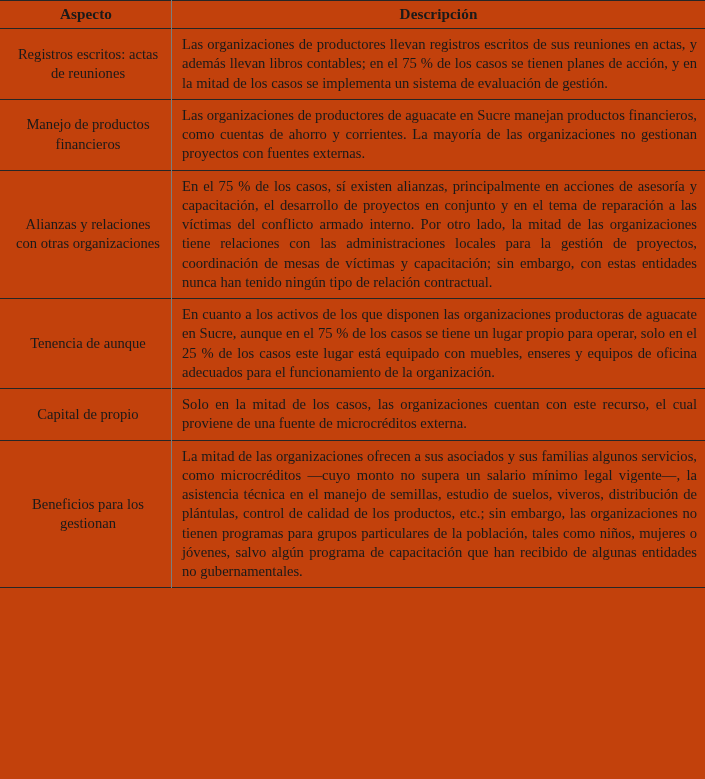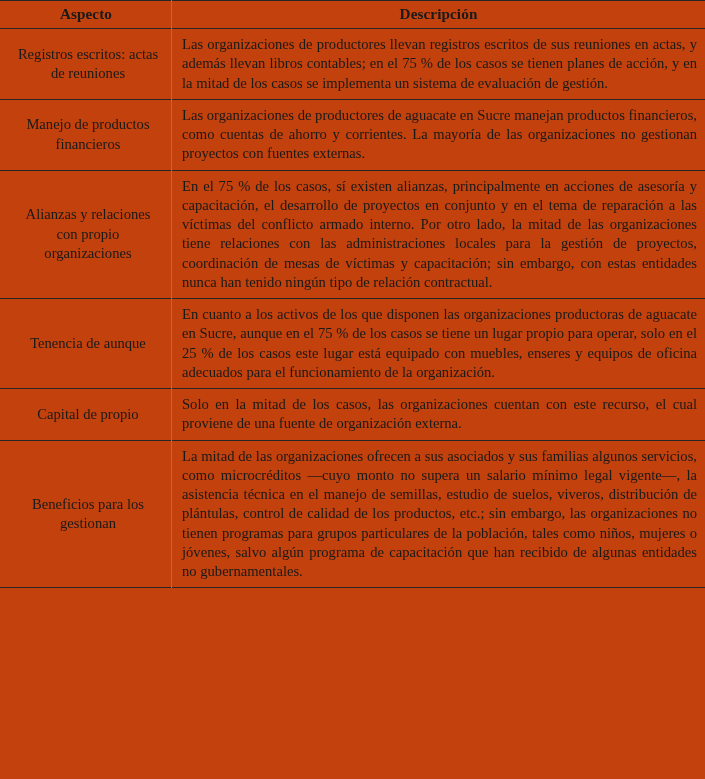--- a/index.html
+++ b/index.html
@@ -141,42 +141,42 @@
         <td class="aspect-cell">
           <span class="aspect-text">Manejo de productos financieros</span>
         </td>
         <td class="desc-cell">
           <p class="desc-text">Las organizaciones de productores de aguacate en Sucre manejan productos financieros, como cuentas de ahorro y corrientes. La mayoría de las organizaciones no gestionan proyectos con fuentes externas.</p>
         </td>
       </tr>
 
       <tr class="body-row">
         <td class="aspect-cell">
-          <span class="aspect-text">Alianzas y relaciones con propio organizaciones</span>
+          <span class="aspect-text">Alianzas y relaciones con otras organizaciones</span>
         </td>
         <td class="desc-cell">
           <p class="desc-text">En el 75 % de los casos, sí existen alianzas, principalmente en acciones de asesoría y capacitación, el desarrollo de proyectos en conjunto y en el tema de reparación a las víctimas del conflicto armado interno. Por otro lado, la mitad de las organizaciones tiene relaciones con las administraciones locales para la gestión de proyectos, coordinación de mesas de víctimas y capacitación; sin embargo, con estas entidades nunca han tenido ningún tipo de relación contractual.</p>
         </td>
       </tr>
 
       <tr class="body-row">
         <td class="aspect-cell">
           <span class="aspect-text">Tenencia de aunque</span>
         </td>
         <td class="desc-cell">
           <p class="desc-text">En cuanto a los activos de los que disponen las organizaciones productoras de aguacate en Sucre, aunque en el 75 % de los casos se tiene un lugar propio para operar, solo en el 25 % de los casos este lugar está equipado con muebles, enseres y equipos de oficina adecuados para el funcionamiento de la organización.</p>
         </td>
       </tr>
 
       <tr class="body-row">
         <td class="aspect-cell">
           <span class="aspect-text">Capital de propio</span>
         </td>
         <td class="desc-cell">
-          <p class="desc-text">Solo en la mitad de los casos, las organizaciones cuentan con este recurso, el cual proviene de una fuente de organización externa.</p>
+          <p class="desc-text">Solo en la mitad de los casos, las organizaciones cuentan con este recurso, el cual proviene de una fuente de microcréditos externa.</p>
         </td>
       </tr>
 
       <tr class="body-row">
         <td class="aspect-cell">
           <span class="aspect-text">Beneficios para los gestionan</span>
         </td>
         <td class="desc-cell">
           <p class="desc-text">La mitad de las organizaciones ofrecen a sus asociados y sus familias algunos servicios, como microcréditos —cuyo monto no supera un salario mínimo legal vigente—, la asistencia técnica en el manejo de semillas, estudio de suelos, viveros, distribución de plántulas, control de calidad de los productos, etc.; sin embargo, las organizaciones no tienen programas para grupos particulares de la población, tales como niños, mujeres o jóvenes, salvo algún programa de capacitación que han recibido de algunas entidades no gubernamentales.</p>
         </td>

